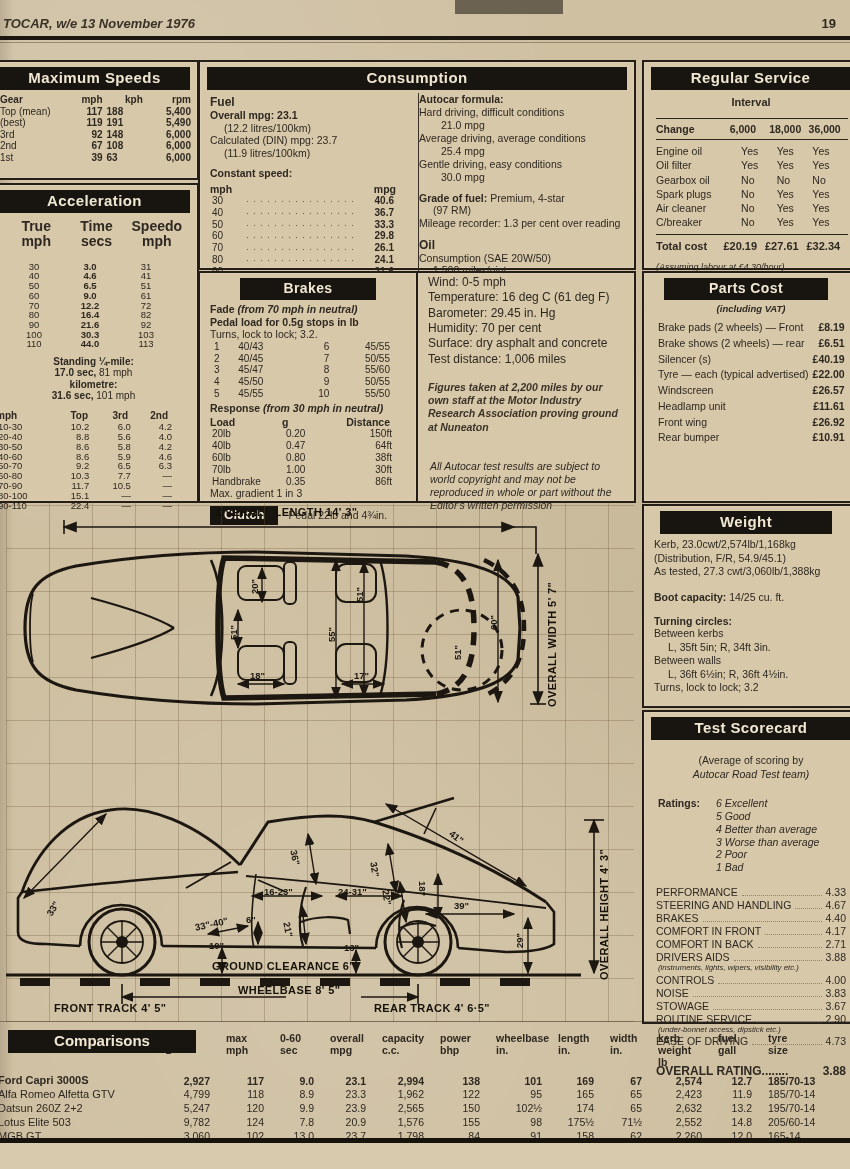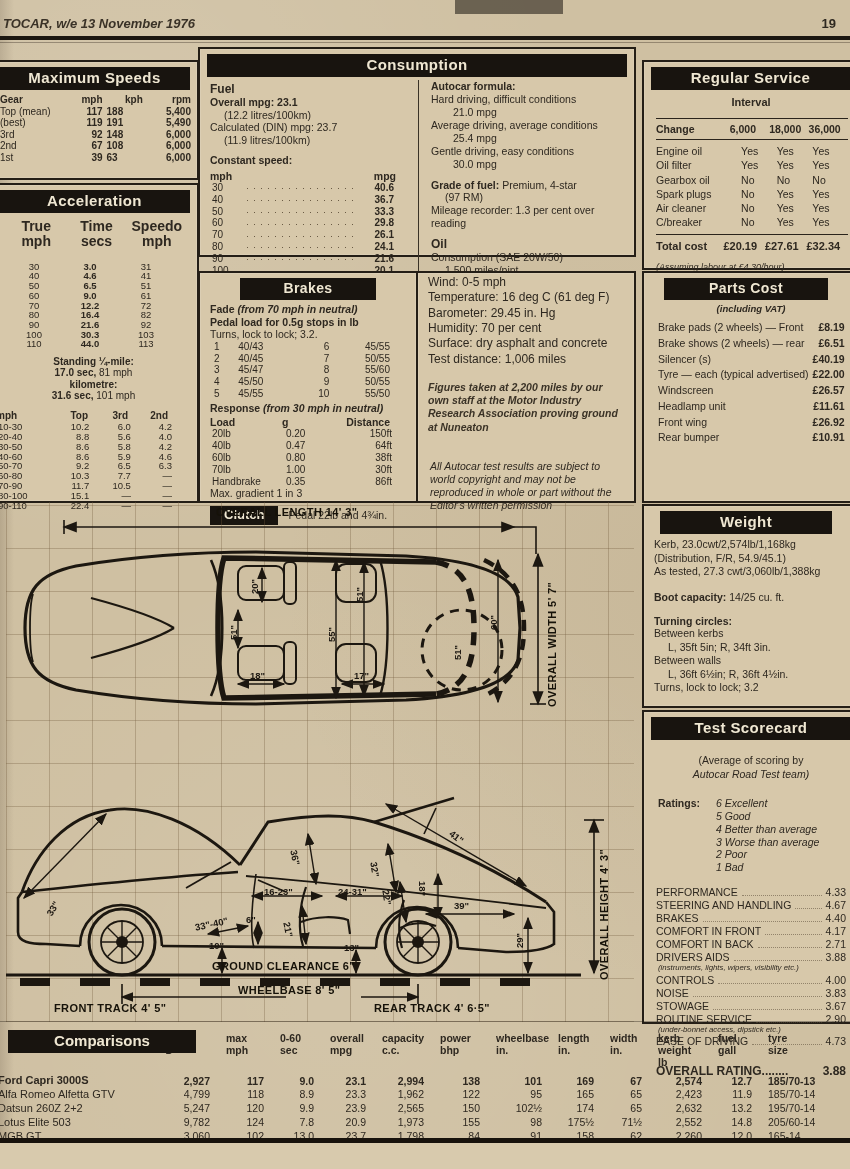--- a/index.html
+++ b/index.html
@@ -43,21 +43,21 @@
   .standing{margin:7px 2px 0 0;font-size:10px;line-height:1.15;text-align:center;}
   .standing b{font-size:10px;}
   .gear-head{display:flex;margin:8px 10px 0 4px;font-weight:bold;font-size:10px;}
   .gear-table{margin:1px 10px 0 4px;width:178px;}
   .gear-table td{font-size:9.5px;line-height:1.04;}
   .gear-table td:nth-child(1){width:52px;text-align:left;}
   .gear-table td:nth-child(2),.gear-table td:nth-child(3),.gear-table td:nth-child(4){width:40px;text-align:right;}
   
   .cons-cols{display:flex;margin:2px 8px 0 10px;}
   .cons-l{width:200px;padding-right:8px;}
-  .cons-r{flex:1;border-left:1.5px solid #3a3226;padding-left:12px;}
+  .cons-r{flex:1;border-left:1.5px solid #3a3226;}
   .h-fuel{font-weight:bold;font-size:12px;margin-top:2px;}
   .b-line{font-weight:bold;font-size:10.5px;line-height:1.2;}
   .n-line{font-size:10.5px;line-height:1.2;}
   .ind{padding-left:14px;}
   .cs-hd{display:flex;justify-content:space-between;font-weight:bold;font-size:10.5px;margin-top:3px;}
   .cs-table{width:186px;}
   .cs-table td{font-size:10px;line-height:1.18;}
   .cs-table td:nth-child(1){width:28px;text-align:left;}
   .cs-table td:nth-child(2){width:118px;background-image:radial-gradient(#6a5b45 0.8px, transparent 1px);
      background-size:7px 7px;background-position:2px 72%;background-repeat:repeat-x;}
@@ -329,21 +329,21 @@
           <tr>
             <td>90-110</td>
             <td>22.4</td>
             <td>—</td>
             <td>—</td>
           </tr>
         </tbody>
       </table>
   </div>
 
-  <div class="panel" style="left:198px;top:47px;width:434px;height:206px;">
+  <div class="panel" style="left:198px;top:60px;width:434px;height:206px;">
     <div class="hdr">Consumption</div>
     <div class="cons-cols">
       <div class="cons-l">
         <div class="h-fuel">Fuel</div>
         <div class="b-line">Overall mpg: 23.1</div>
         <div class="n-line ind">(12.2 litres/100km)</div>
         <div class="n-line">Calculated (DIN) mpg: 23.7</div>
         <div class="n-line ind">(11.9 litres/100km)</div>
         <div class="b-line" style="margin-top:8px">Constant speed:</div>
         <div class="cs-hd" style="width:186px">
@@ -967,21 +967,21 @@
             <td>2,632</td>
             <td>13.2</td>
             <td>195/70-14</td>
           </tr>
           <tr>
             <td>Lotus Elite 503</td>
             <td>9,782</td>
             <td>124</td>
             <td>7.8</td>
             <td>20.9</td>
-            <td>1,973</td>
+            <td>1,576</td>
             <td>155</td>
             <td>98</td>
             <td>175½</td>
             <td>71½</td>
             <td>2,552</td>
             <td>14.8</td>
             <td>205/60-14</td>
           </tr>
           <tr>
             <td>MGB GT</td>

